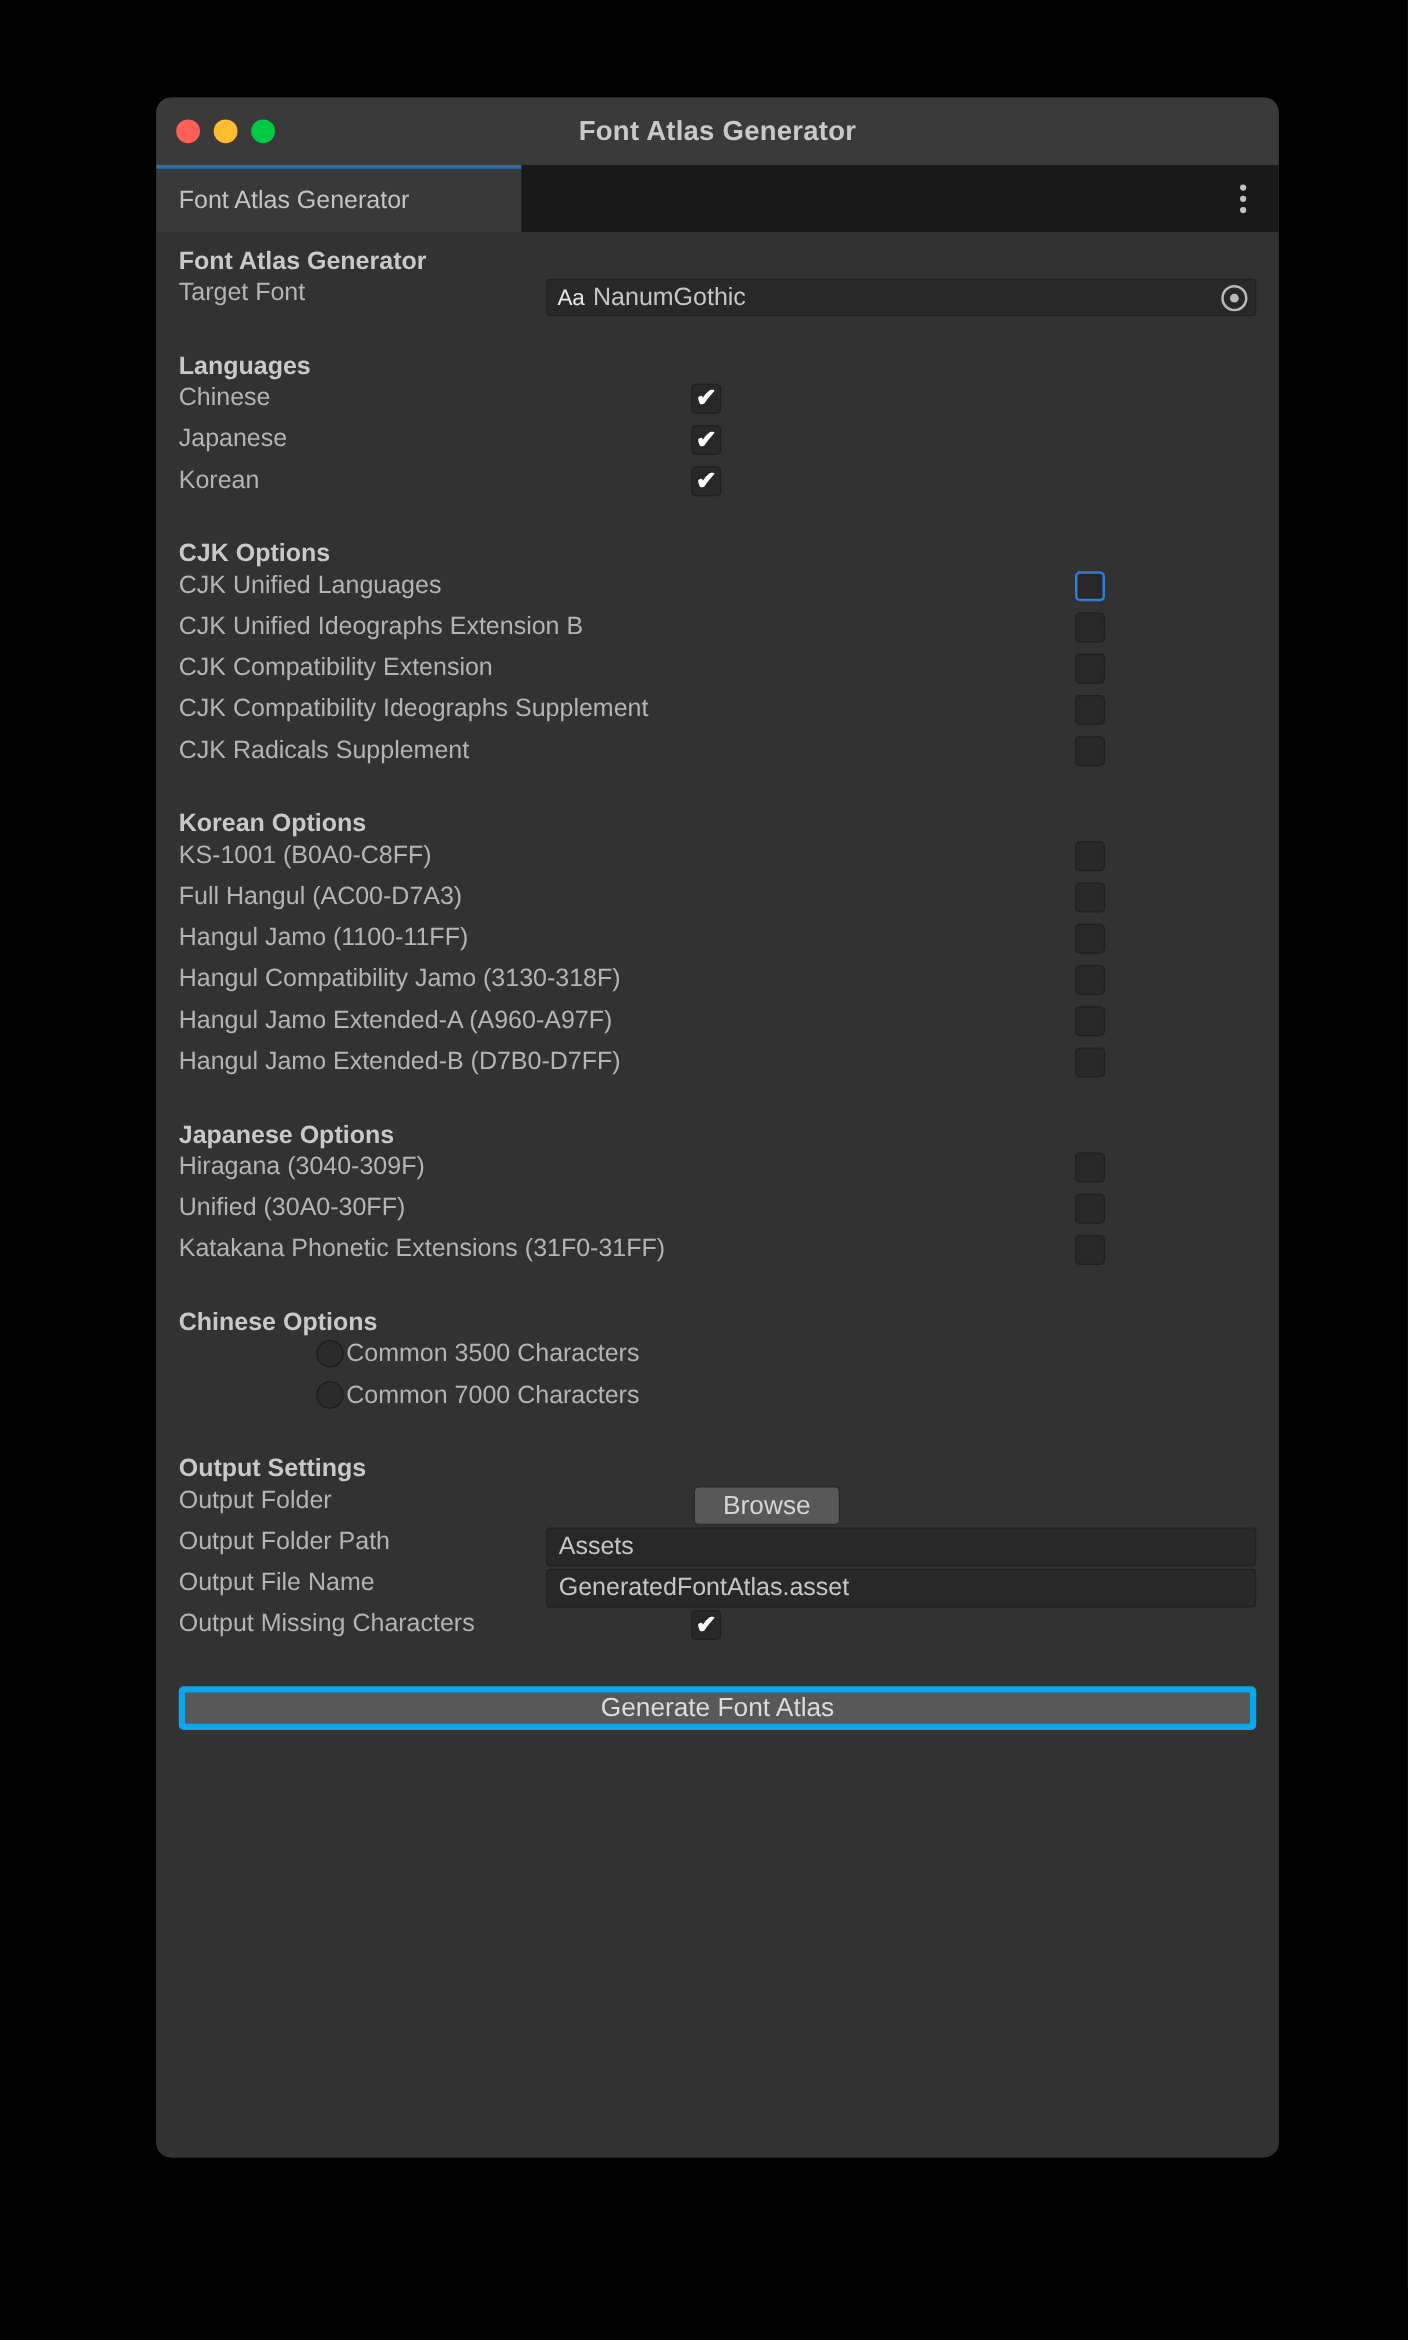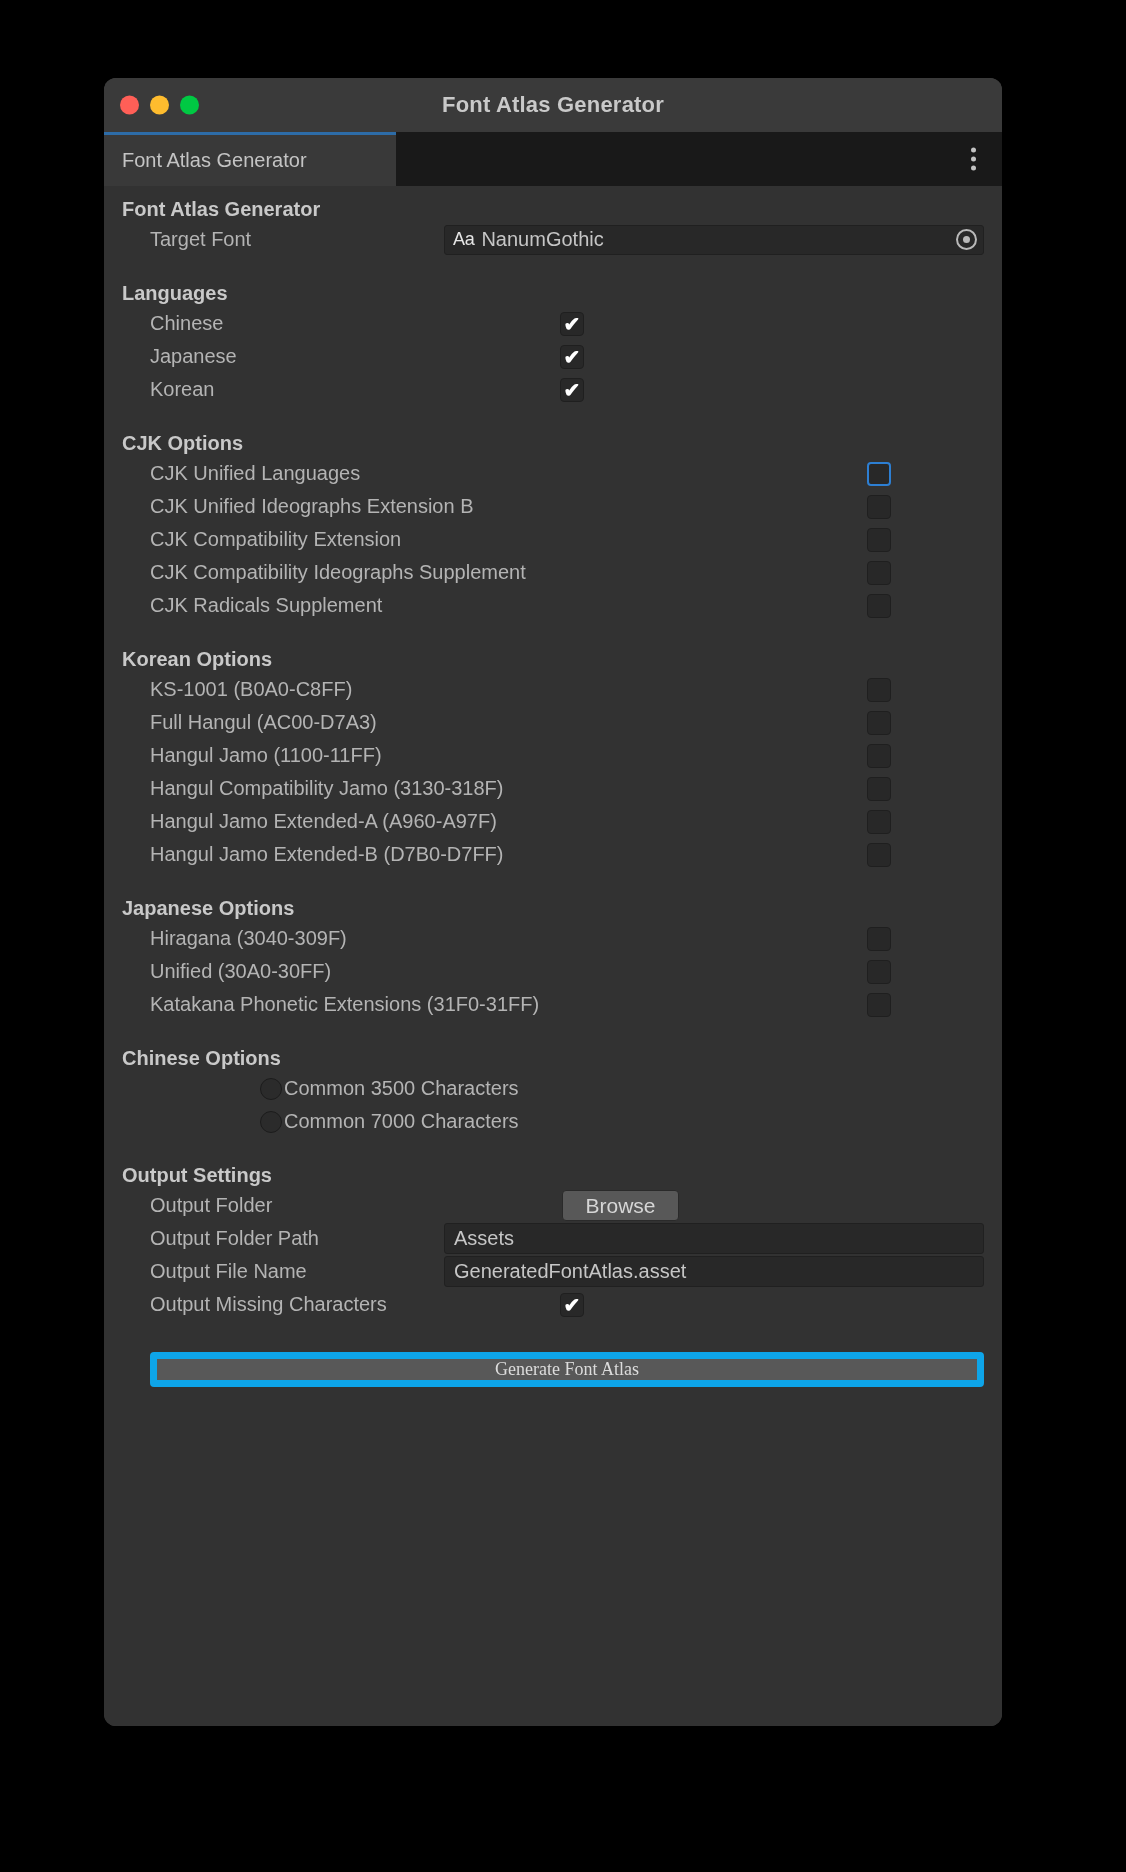--- a/index.html
+++ b/index.html
@@ -8,21 +8,21 @@
     width: 1126px;
     height: 1872px;
     background: #000000;
     font-family: "Liberation Sans", sans-serif;
     overflow: hidden;
   }
 
   
   #window {
     position: absolute;
-    left: 104px;
+    left: 125px;
     top: 78px;
     width: 898px;
     height: 1648px;
     background: #404040;
     border-radius: 12px;
     display: flex;
     flex-direction: column;
     overflow: hidden;
   }
 
@@ -111,25 +111,24 @@
     font-weight: bold;
     color: #c9c9c9;
     padding-left: 8px;
     margin-bottom: 2px;
   }
   .spacer { height: 26px; }
   .spacer-sm { height: 14px; }
 
   .row {
     display: flex;
-    align-items: center;
+    align-items: flex-start;
     height: 33px;
     padding-left: 8px;
     position: relative;
-    margin-left: 28px;
   }
   .label {
     font-size: 20px;
     color: #b4b4b4;
     white-space: nowrap;
   }
 
   
   .obj-field {
     position: absolute;
@@ -253,28 +252,28 @@
     white-space: nowrap;
   }
 
   
   #generate-btn {
     position: absolute;
     left: 8px;
     right: 8px;
     height: 35px;
     background: #585858;
-    border: 7px solid #0ea5e9;
+    border: 5px solid #0ea5e9;
     border-radius: 4px;
     color: #dcdcdc;
-    font-size: 18px;
+    font-size: 21px;
     display: flex;
     align-items: center;
     justify-content: center;
-    font-family: Liberation Serif, serif;
+    font-family: Liberation Sans, sans-serif;
   }
   #content-inner { padding: 0 10px; }
 </style>
 </head>
 <body>
 
 <div id="window">
 
   <div id="titlebar">
     <div id="traffic">

